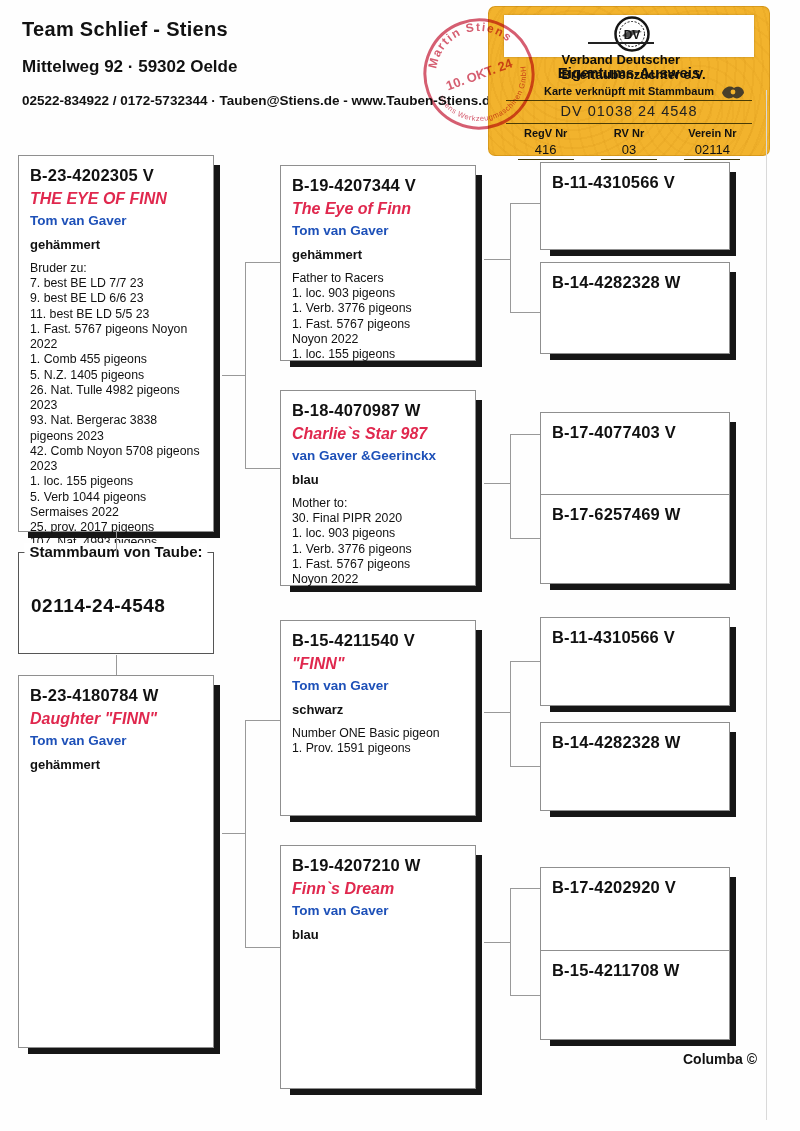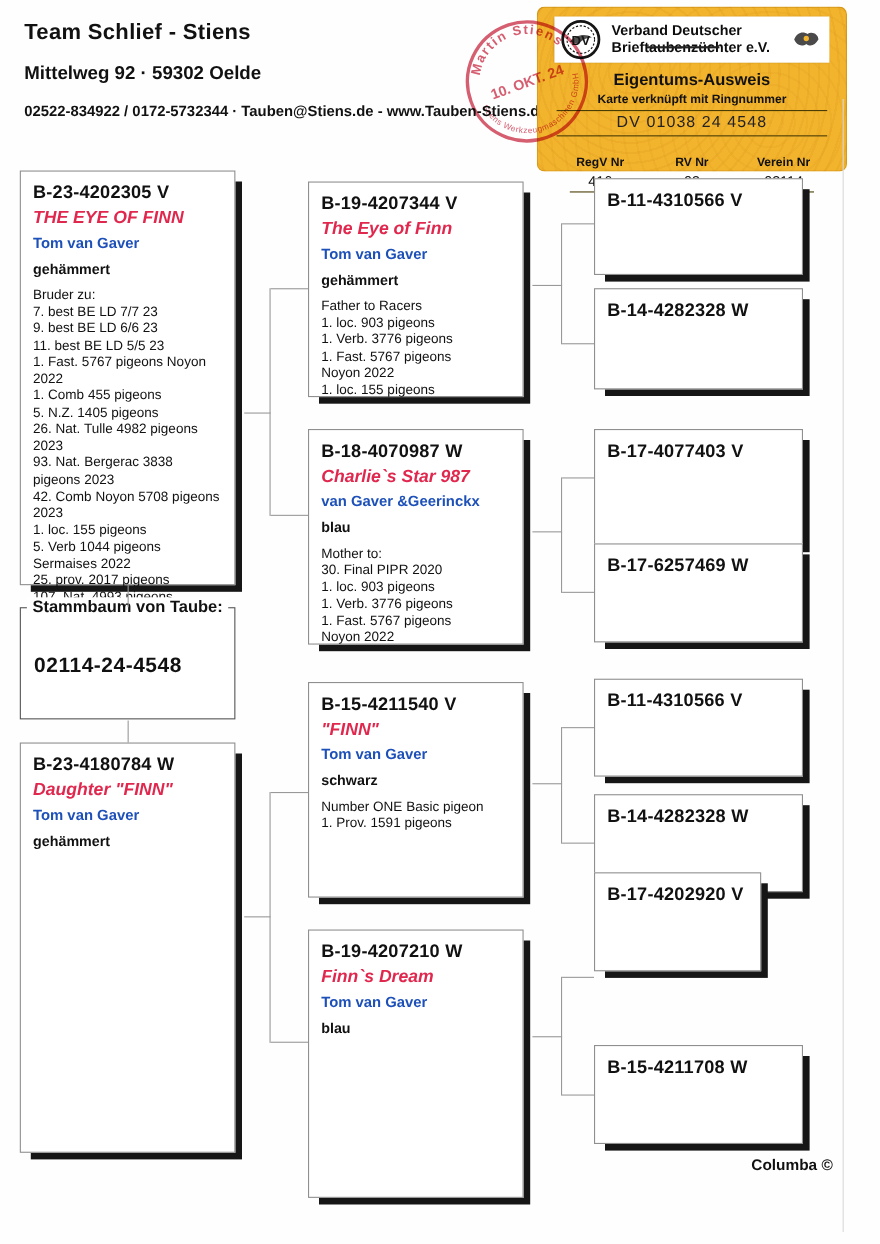--- a/index.html
+++ b/index.html
@@ -16,29 +16,29 @@
   .card{
     position:absolute;left:488px;top:6px;width:282px;height:150px;
     background:
       repeating-radial-gradient(circle at 30% 40%, rgba(190,120,0,.10) 0 2px, rgba(0,0,0,0) 2px 9px),
       repeating-radial-gradient(circle at 75% 70%, rgba(190,120,0,.08) 0 2px, rgba(0,0,0,0) 2px 11px),
       #f2b32d;
     border-radius:7px;box-shadow:0 0 0 1px rgba(170,110,0,.35) inset;
   }
   .card-banner{
     position:absolute;left:16px;top:9px;width:250px;height:42px;background:#fff;
-    display:flex;align-items:center;box-shadow:0 0 2px rgba(0,0,0,.25);
+    display:flex;align-items:center;box-shadow:0 0 2px rgba(0,0,0,.25);flex-direction:column;
   }
   .banner-org{font-size:13px;font-weight:bold;line-height:1.15;color:#0d0d0d;}
   .strike-mark{position:absolute;left:84px;top:27px;width:66px;height:2px;background:#222;}
   .card-title{position:absolute;left:0;top:58px;width:100%;text-align:center;font-size:15px;font-weight:bold;}
   .card-sub{position:absolute;left:0;top:79px;width:100%;text-align:center;font-size:11px;font-weight:bold;}
   .card-rule{position:absolute;height:1px;background:#4a3c05;}
   .card-ring{position:absolute;left:0;top:97px;width:100%;text-align:center;font-size:14.5px;letter-spacing:1px;color:#222;}
-  .card-cols{position:absolute;left:16px;top:136px;width:250px;display:flex;}
+  .card-cols{position:absolute;left:16px;top:121px;width:250px;display:flex;}
   .card-col{flex:1;text-align:center;}
   .card-col-label{font-size:11px;font-weight:bold;}
   .card-col-value{font-size:13px;margin-top:3px;padding-bottom:2px;border-bottom:1px solid #4a3c05;
     display:inline-block;min-width:56px;}
   
   .stamp{position:absolute;left:413px;top:8px;opacity:.85;mix-blend-mode:multiply;
     transform:rotate(-20deg);}
   
   .pbox{
     position:absolute;background:#fff;border:1px solid #8f8f8f;
@@ -88,21 +88,21 @@
         <div>Verband Deutscher</div>
         <div>Brieftaubenzüchter e.V.</div>
       </div>
       <svg width="30" height="20" style="margin-left:auto;margin-right:6px;flex:0 0 auto">
         <path d="M4,10 C6,4 12,2 16,5 C20,2 26,5 26,10 C23,15 19,17 15,14 C11,17 6,15 4,10 Z" fill="#2a2a2a" opacity=".85"></path>
         <circle cx="15" cy="9" r="2.4" fill="#f2b32d"></circle>
       </svg>
       <div class="strike-mark"></div>
     </div>
     <div class="card-title">Eigentums-Ausweis</div>
-    <div class="card-sub">Karte verknüpft mit Ringnummer</div>
+    <div class="card-sub">Karte verknüpft mit Stammbaum</div>
     <div class="card-rule" style="left:18px;top:94px;width:246px"></div>
     <div class="card-ring">DV 01038 24 4548</div>
     <div class="card-rule" style="left:18px;top:117px;width:246px"></div>
     <div class="card-cols">
       <div class="card-col">
         <div class="card-col-label">RegV Nr</div>
         <div class="card-col-value">416</div>
       </div>
       <div class="card-col">
         <div class="card-col-label">RV Nr</div>
@@ -204,33 +204,33 @@
     <div class="pcolor">blau</div>
     <div class="results"></div>
   </div>
 
   <div class="pbox" style="left:540px;top:162px;width:190px;height:88px">
     <div class="ring">B-11-4310566 V</div>
   </div>
   <div class="pbox" style="left:540px;top:262px;width:190px;height:92px">
     <div class="ring">B-14-4282328 W</div>
   </div>
-  <div class="pbox" style="left:540px;top:390px;width:190px;height:106px">
+  <div class="pbox" style="left:540px;top:412px;width:190px;height:106px">
     <div class="ring">B-17-4077403 V</div>
   </div>
   <div class="pbox" style="left:540px;top:494px;width:190px;height:90px">
     <div class="ring">B-17-6257469 W</div>
   </div>
   <div class="pbox" style="left:540px;top:617px;width:190px;height:89px">
     <div class="ring">B-11-4310566 V</div>
   </div>
   <div class="pbox" style="left:540px;top:722px;width:190px;height:89px">
     <div class="ring">B-14-4282328 W</div>
   </div>
-  <div class="pbox" style="left:540px;top:793px;width:152px;height:90px">
+  <div class="pbox" style="left:540px;top:867px;width:190px;height:90px">
     <div class="ring">B-17-4202920 V</div>
   </div>
   <div class="pbox" style="left:540px;top:950px;width:190px;height:90px">
     <div class="ring">B-15-4211708 W</div>
   </div>
 
   <div class="hline" style="left:222px;top:375px;width:24px"></div>
   <div class="vline" style="left:245px;top:262px;height:207px"></div>
   <div class="hline" style="left:246px;top:262px;width:34px"></div>
   <div class="hline" style="left:246px;top:468px;width:34px"></div>

